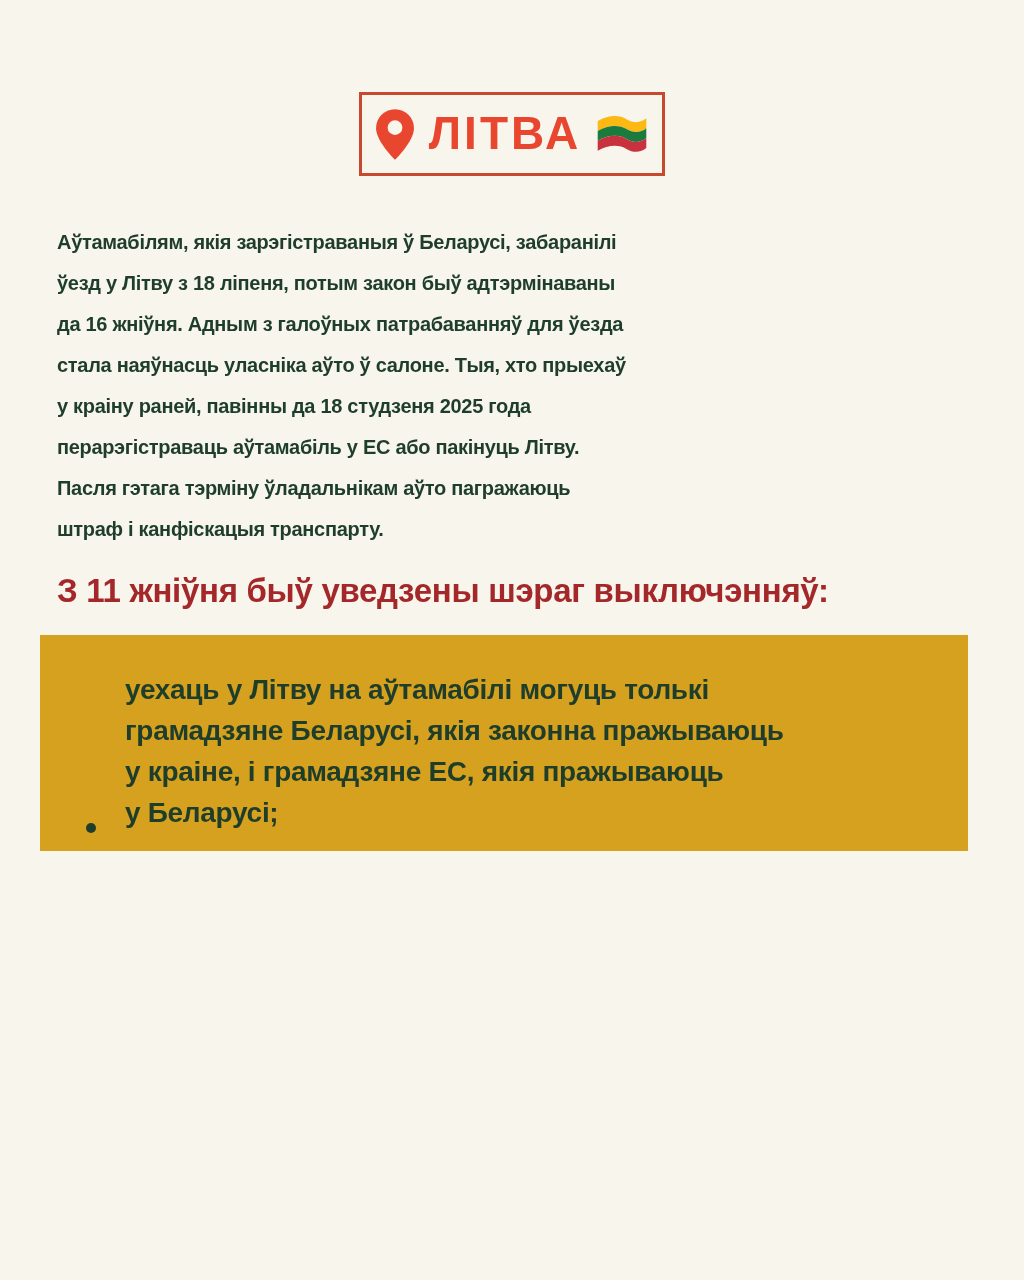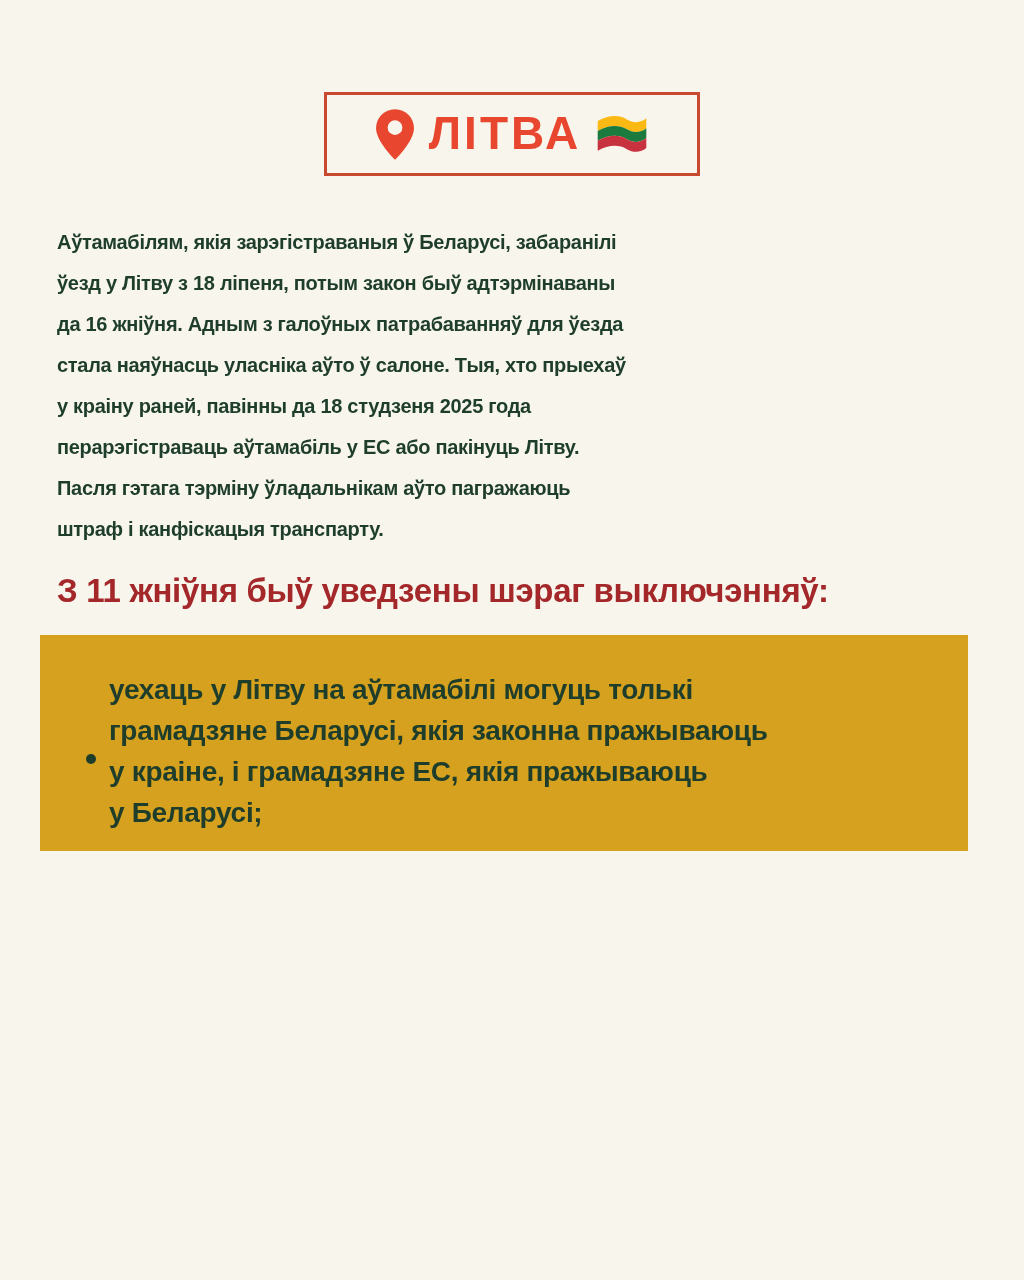--- a/index.html
+++ b/index.html
@@ -8,21 +8,21 @@
     width: 1024px;
     height: 1280px;
     background: #f7f5ec;
     font-family: "Liberation Sans", sans-serif;
     font-weight: bold;
     color: #1e3d2b;
     overflow: hidden;
   }
   .header-box {
     margin: 92px auto 0 auto;
-    width: 376px;
+    width: 306px;
     height: 84px;
     border: 3px solid #c7492f;
     display: flex;
     align-items: center;
     justify-content: center;
     gap: 14px;
   }
   .pin-icon svg { display: block; }
   .country-title {
     color: #e8462e;
@@ -50,22 +50,22 @@
     white-space: pre-line;
   }
   .exceptions-box {
     margin: 25px 40px 0 40px;
     width: 928px;
     background: #d5a11e;
     padding: 34px 38px 18px 46px;
   }
   .exception-item {
     display: flex;
-    align-items: center;
-    gap: 13px;
+    align-items: flex-end;
+    gap: 29px;
     margin-bottom: 26px;
   }
   .exception-item:last-child { margin-bottom: 0; }
   .bullet-marker {
     width: 10px;
     height: 10px;
     border-radius: 50%;
     background: #1e3d2b;
     flex: 0 0 auto;
     margin-top: 15px;

